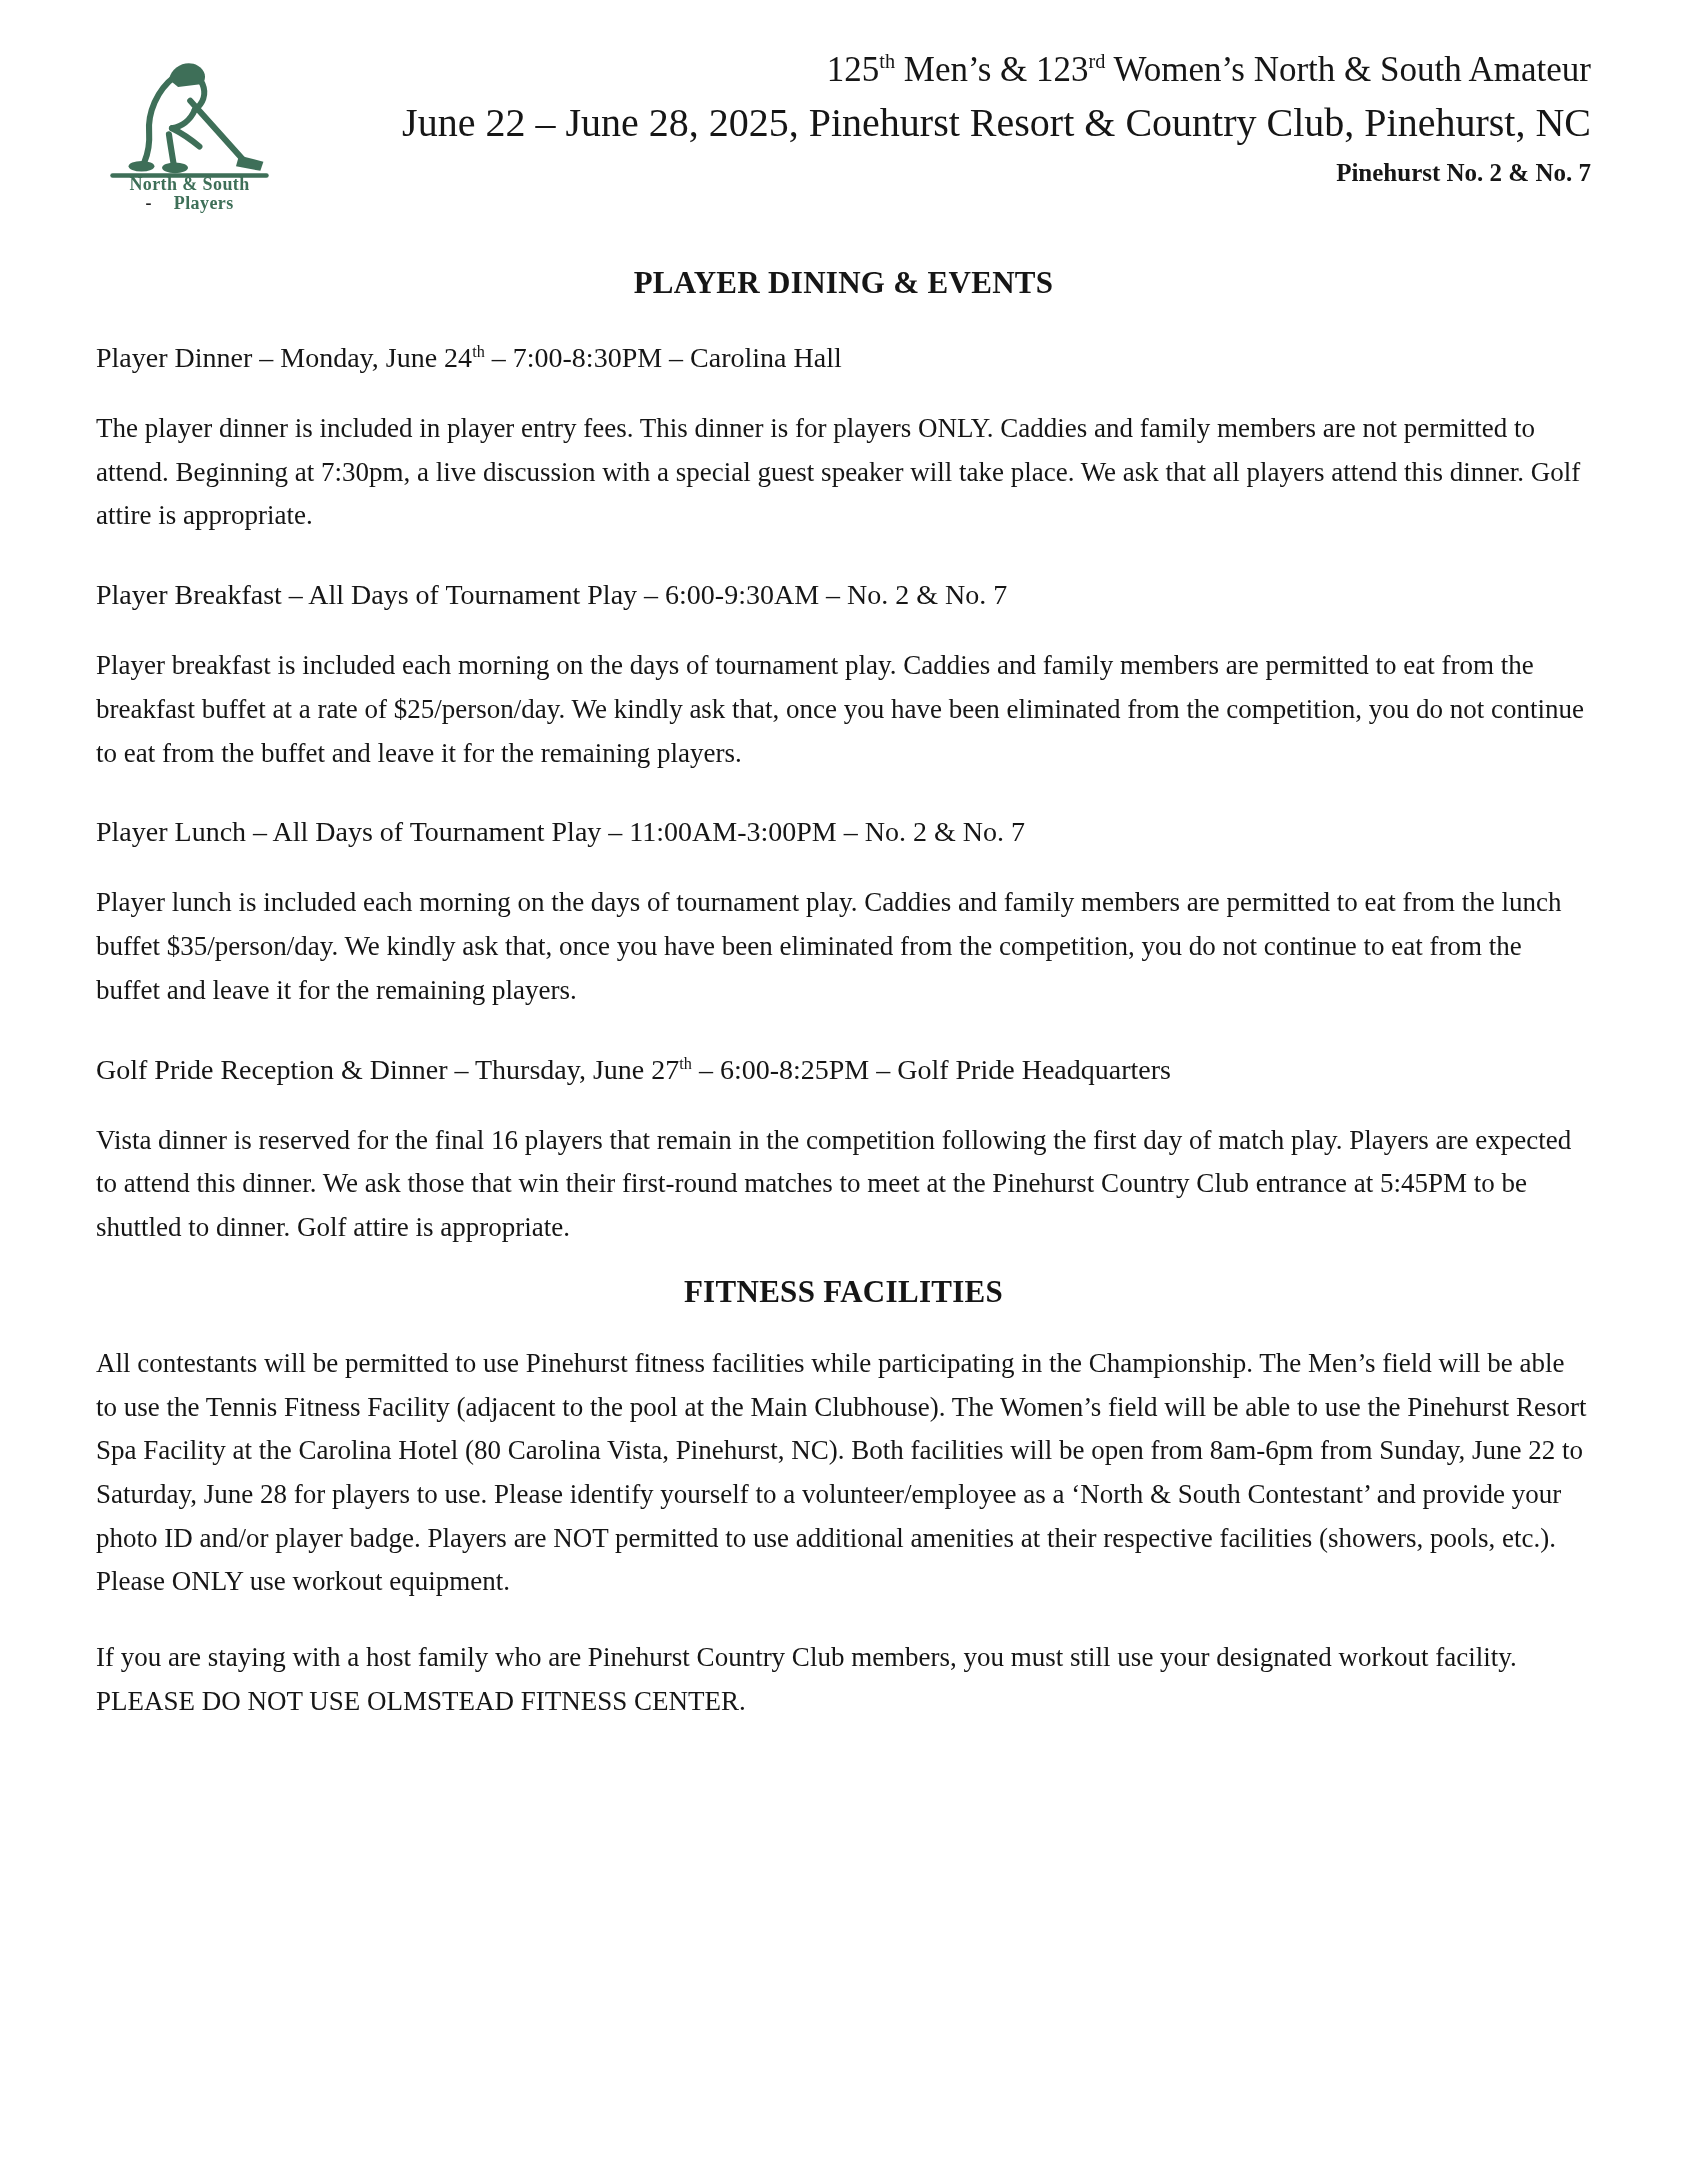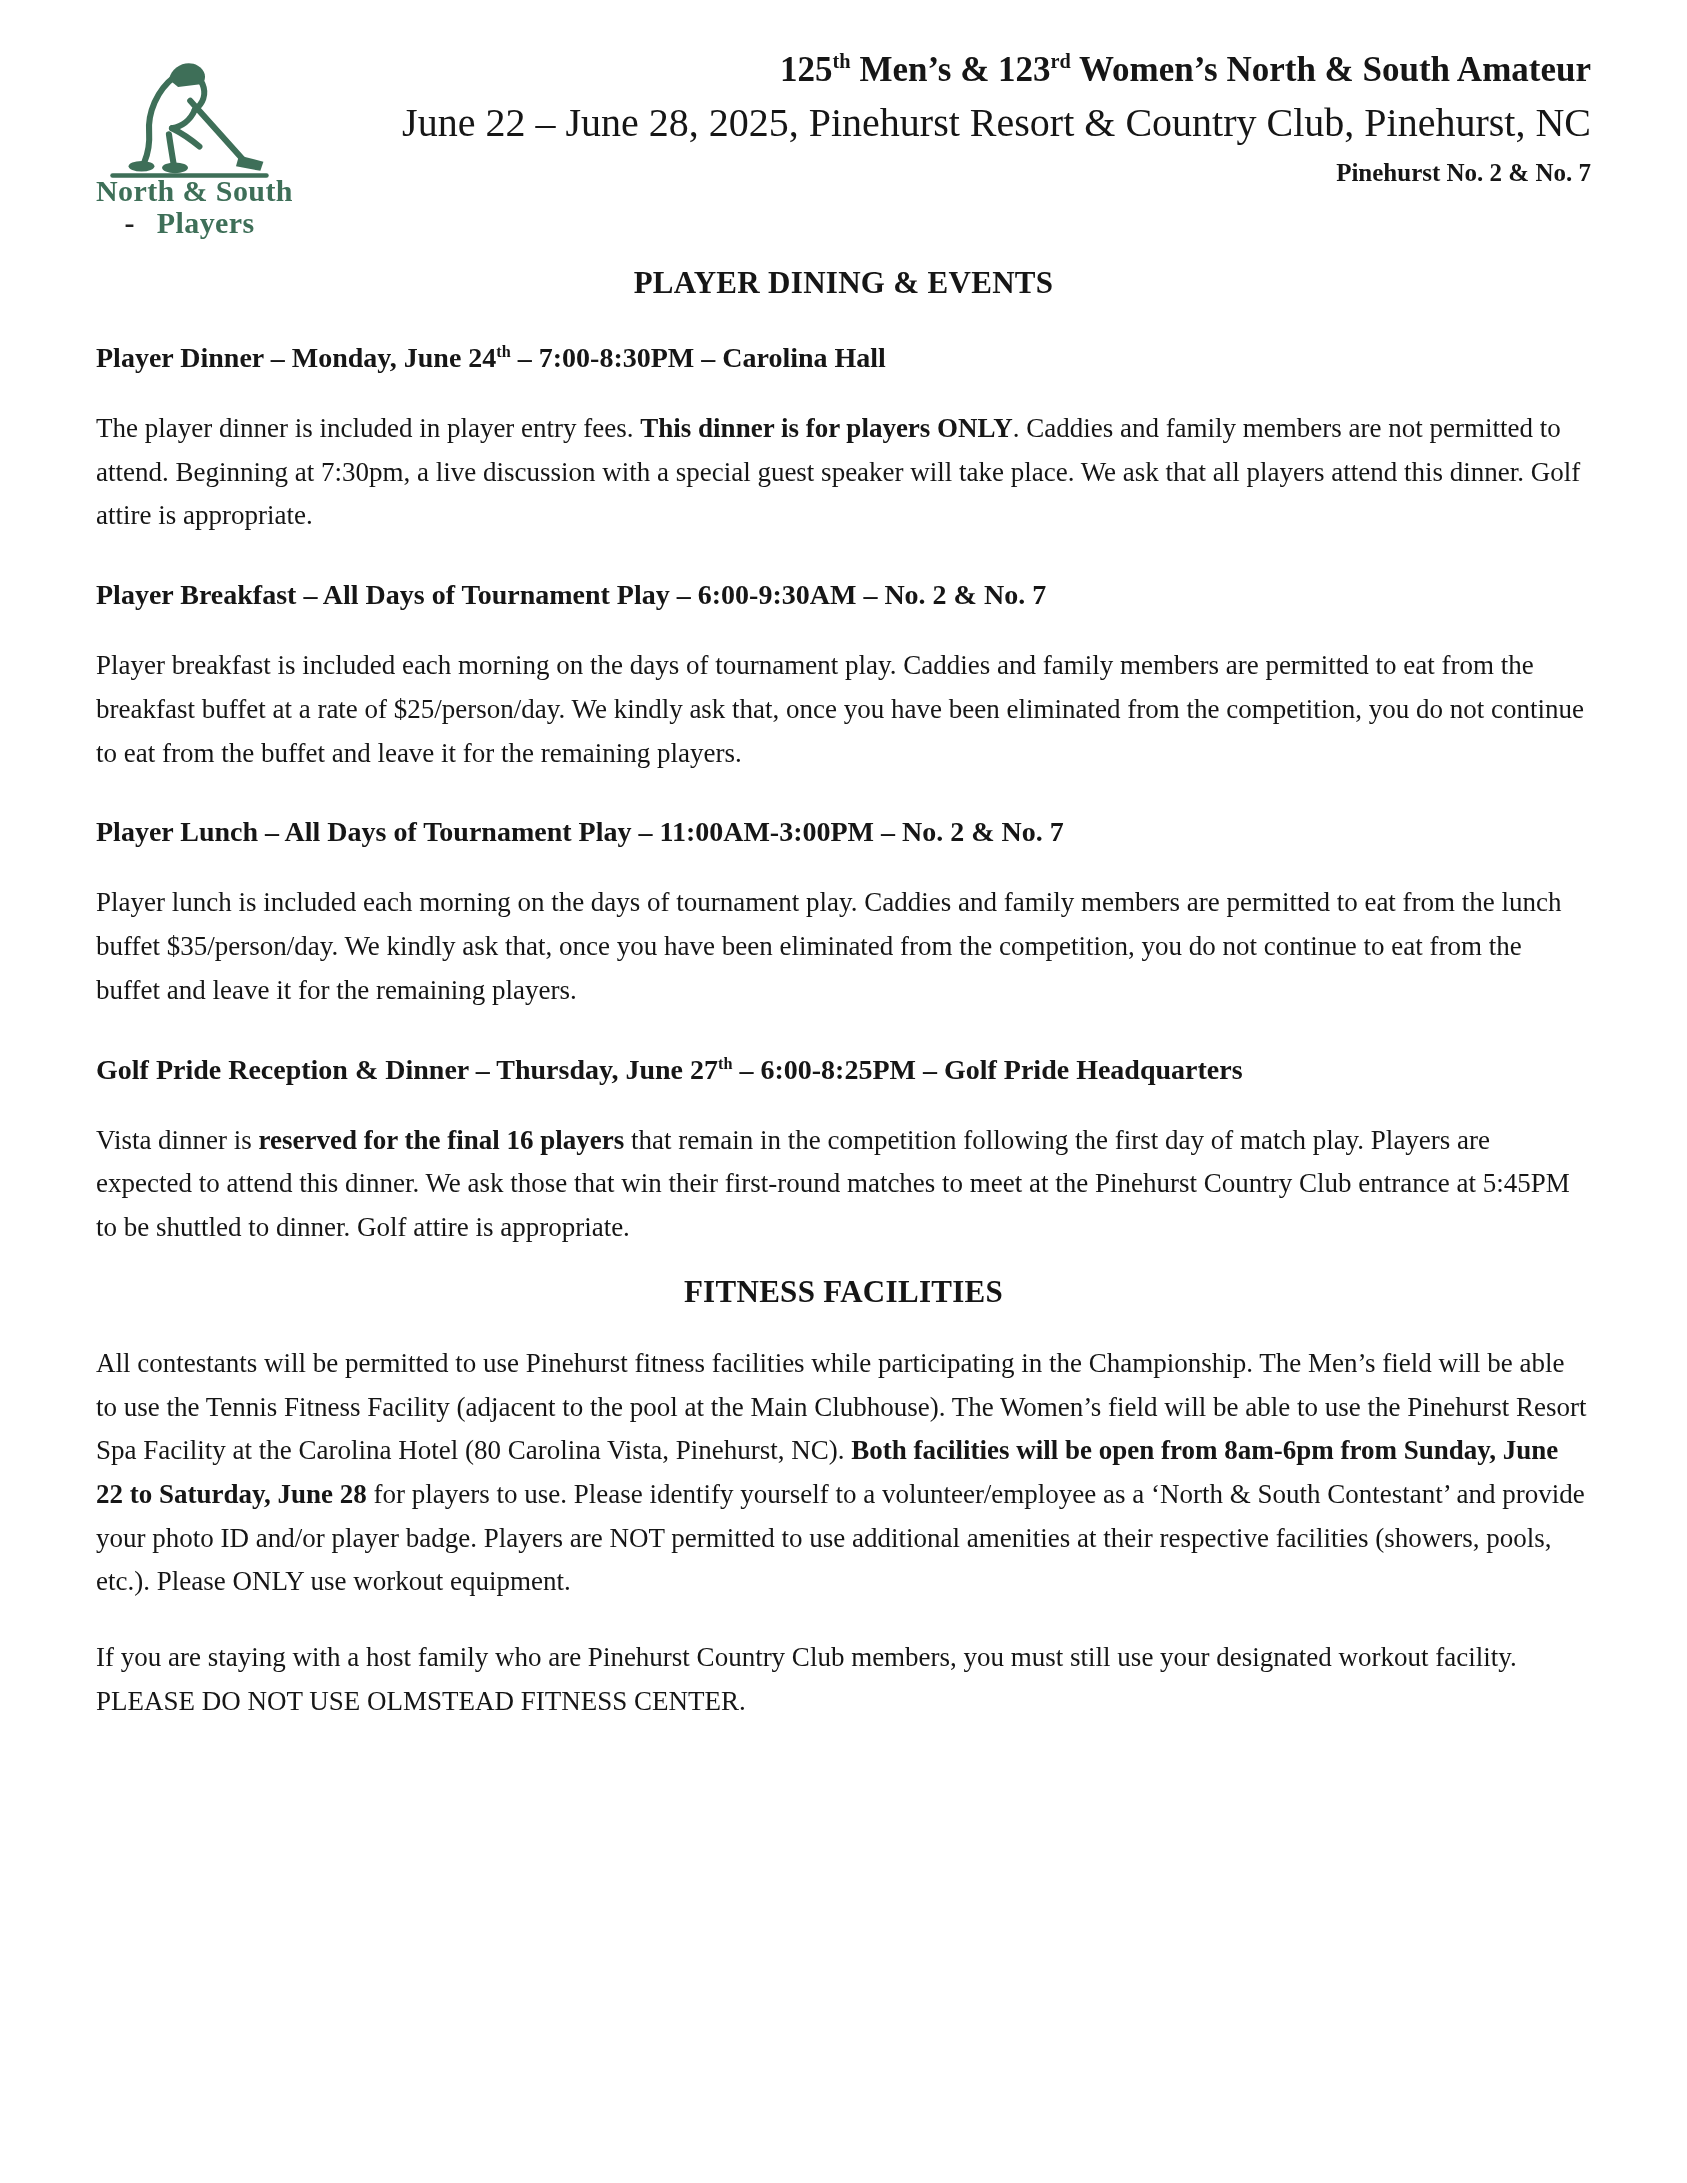--- a/index.html
+++ b/index.html
@@ -34,21 +34,21 @@
     margin-top: 10px;
     text-align: center;
   }
   .logo svg {
     display: block;
     margin: 0 auto;
   }
   .logo-text {
     color: #3E6F58;
     font-weight: bold;
-    font-size: 30px;
+    font-size: 18px;
     line-height: 1.05;
     letter-spacing: 0.4px;
     margin-top: -5px;
     white-space: nowrap;
   }
   .logo-line2 { position: relative; }
   .logo-dash {
     color: #222222;
     font-weight: bold;
     margin-right: 22px;
@@ -94,21 +94,21 @@
     font-weight: bold;
     margin: 39px 0 0;
     line-height: 1.25;
   }
   .body-para {
     font-size: 27px;
     font-weight: normal;
     margin: 32px 0 0;
     line-height: 1.62;
   }
-  .b { font-weight: bold; }
+  .b { font-weight: normal; }
 </style>
 </head>
 <body>
 
 <div class="page">
 
   <div class="doc-header">
 
     <div class="logo">
       <svg width="177" height="128" viewBox="0 0 230 168" aria-hidden="true">

